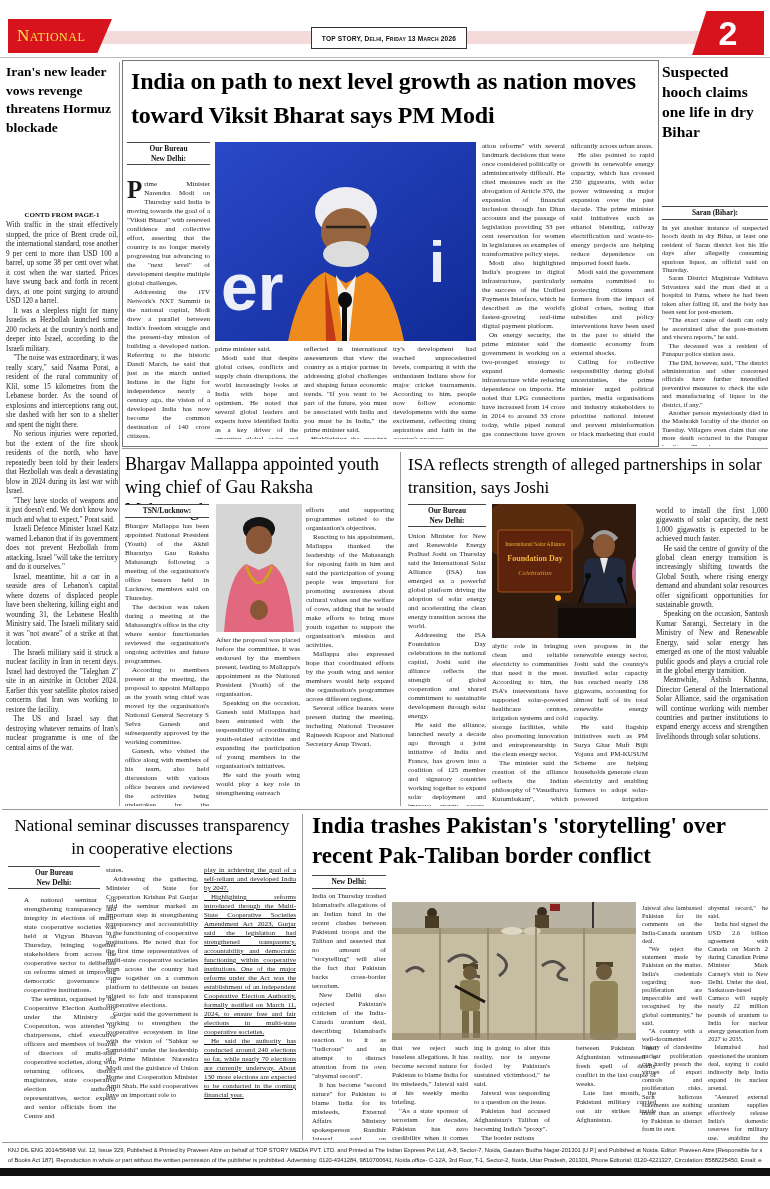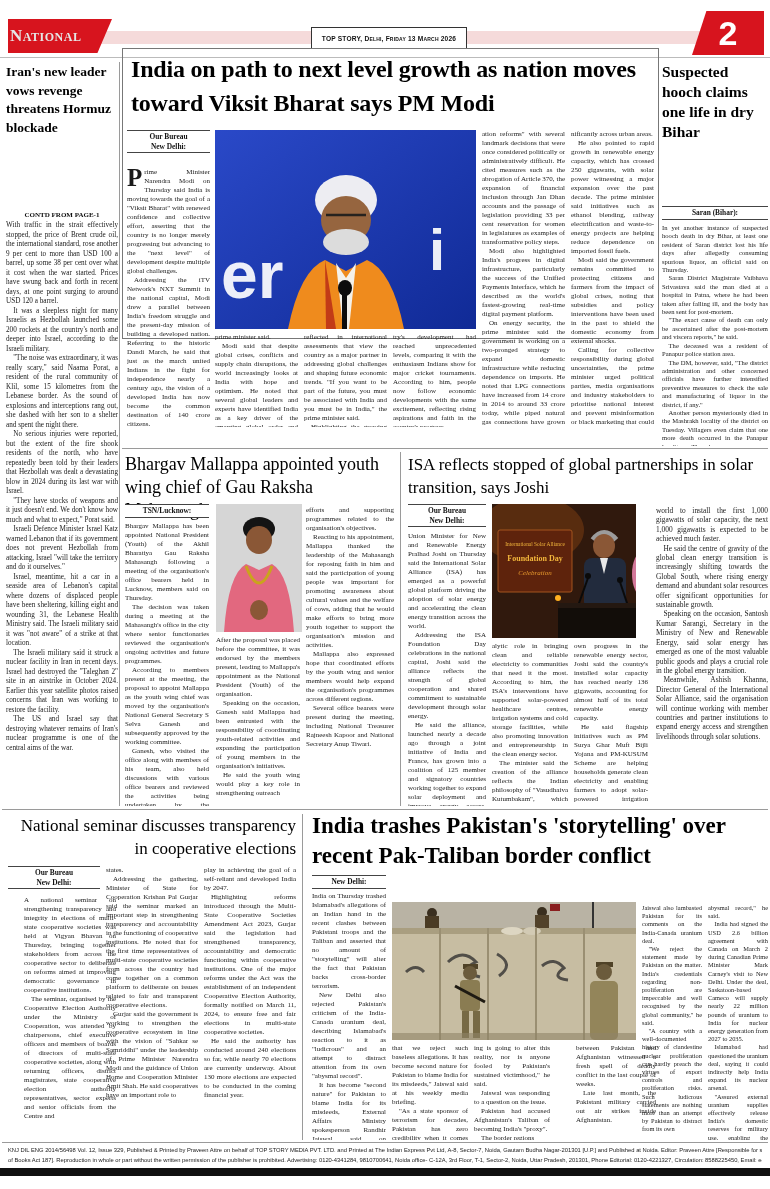--- a/index.html
+++ b/index.html
@@ -2,39 +2,39 @@
 <html><head>
 <meta charset="utf-8">
 <style>
   html,body{margin:0;padding:0;background:#fff;}
   .page{position:relative;width:770px;height:1189px;background:#fff;overflow:hidden;
         font-family:"Liberation Serif",serif;color:#111;}
   .abs{position:absolute;}
   
   .band{position:absolute;left:8px;top:31px;width:754px;height:13px;background:#f5dada;}
   .section-box{position:absolute;left:8px;top:19px;width:104px;height:34px;background:#d7141e;
-    clip-path:polygon(0 0,100% 0,86% 100%,0 100%);color:#e5e5e5;display:flex;align-items:center;
-    font-variant:small-caps;font-size:17px;font-weight:bold;padding-left:2px;box-sizing:border-box;letter-spacing:.5px;}
+    clip-path:polygon(0 0,100% 0,86% 100%,0 100%);color:#fde047;display:flex;align-items:center;
+    font-variant:small-caps;font-size:17px;font-weight:normal;padding-left:9px;box-sizing:border-box;letter-spacing:.5px;}
   .section-box::first-letter{font-size:24px;}
   .datebox{position:absolute;left:311px;top:27px;width:154px;height:20px;background:#fff;border:1px solid #333;
     display:flex;align-items:center;justify-content:center;font-family:"Liberation Sans",sans-serif;
     font-size:6.6px;font-weight:bold;font-variant:small-caps;letter-spacing:.2px;color:#111;}
   .pagenum{position:absolute;left:692px;top:11px;width:72px;height:44px;background:#d7141e;
     clip-path:polygon(20% 0,100% 0,100% 100%,0 100%);color:#fff;display:flex;align-items:center;justify-content:center;
     font-size:34px;font-weight:bold;font-family:"Liberation Sans",sans-serif;}
   .toprule{position:absolute;left:0;top:57px;width:770px;height:1px;background:#bbb;}
   
   .col{position:absolute;font-size:7px;line-height:9px;text-align:justify;white-space:pre-line;
        overflow:hidden;color:#1a1a1a;}
   .hl{position:absolute;color:#000;overflow:hidden;}
   .byline{position:absolute;text-align:center;font-weight:bold;font-size:7.4px;line-height:9.5px;
           border-top:1px solid #444;border-bottom:1px solid #444;padding:1px 0;background:#fff;}
   .dropcap{float:left;font-size:25px;line-height:20px;font-weight:bold;margin:0 2px 0 0;}
   .divider{position:absolute;background:#9a9a9a;}
-  .mainbox{position:absolute;left:122px;top:48px;width:537px;height:291px;border:1px solid #777;box-sizing:border-box;}
+  .mainbox{position:absolute;left:122px;top:60px;width:537px;height:387px;border:1px solid #777;box-sizing:border-box;}
   .photo{position:absolute;overflow:hidden;background:#888;}
   .footer-line{position:absolute;left:8px;width:754px;text-align:center;font-family:"Liberation Sans",sans-serif;
     font-size:5.8px;line-height:8px;color:#222;white-space:nowrap;overflow:hidden;}
   .blackbar{position:absolute;left:0;top:1168px;width:770px;height:8px;background:#101010;}
 </style>
 </head>
 <body>
 
 <div class="page">
 
@@ -140,21 +140,21 @@
     </svg>
   </div>
   <div class="col" style="left:306px;top:506px;width:88px;height:300px;">efforts and supporting programmes related to the organisation's objectives.
  Reacting to his appointment, Mallappa thanked the leadership of the Mahasangh for reposing faith in him and said the participation of young people was important for promoting awareness about cultural values and the welfare of cows, adding that he would make efforts to bring more youth together to support the organisation's mission and activities.
  Mallappa also expressed hope that coordinated efforts by the youth wing and senior members would help expand the organisation's programmes across different regions.
  Several office bearers were present during the meeting, including National Treasurer Rajneesh Kapoor and National Secretary Anup Tiwari.</div>
   <div class="col" style="left:216px;top:636px;width:84px;height:170px;">After the proposal was placed before the committee, it was endorsed by the members present, leading to Mallappa's appointment as the National President (Youth) of the organisation.
  Speaking on the occasion, Ganesh said Mallappa had been entrusted with the responsibility of coordinating youth-related activities and expanding the participation of young members in the organisation's initiatives.
  He said the youth wing would play a key role in strengthening outreach</div>
 
-  <div class="hl" style="left:408px;top:453px;width:358px;font-size:17px;line-height:23px;">ISA reflects stopped of global partnerships in solar transition, says Joshi</div>
+  <div class="hl" style="left:408px;top:453px;width:358px;font-size:17px;line-height:23px;">ISA reflects strength of alleged partnerships in solar transition, says Joshi</div>
   <div class="byline" style="left:408px;top:504px;width:78px;">
     <div>Our Bureau</div>
     <div>New Delhi:</div>
   </div>
   <div class="col" style="left:408px;top:532px;width:78px;height:274px;">Union Minister for New and Renewable Energy Pralhad Joshi on Thursday said the International Solar Alliance (ISA) has emerged as a powerful global platform driving the adoption of solar energy and accelerating the clean energy transition across the world.
  Addressing the ISA Foundation Day celebrations in the national capital, Joshi said the alliance reflects the strength of global cooperation and shared commitment to sustainable development through solar energy.
  He said the alliance, launched nearly a decade ago through a joint initiative of India and France, has grown into a coalition of 125 member and signatory countries working together to expand solar deployment and improve energy access, particularly in emerging and developing economies.
  Joshi said the alliance has played a cat-</div>
   <div class="photo" style="left:492px;top:504px;width:144px;height:134px;">
     <svg width="156" height="134" viewBox="0 0 156 134">
@@ -182,31 +182,31 @@
  The minister said the creation of the alliance reflects the Indian philosophy of "Vasudhaiva Kutumbakam", which emphasises global cooperation and the idea that the world is one family.
  Referring to India's</div>
   <div class="col" style="left:574px;top:642px;width:74px;height:164px;">own progress in the renewable energy sector, Joshi said the country's installed solar capacity has reached nearly 136 gigawatts, accounting for almost half of its total renewable energy capacity.
  He said flagship initiatives such as PM Surya Ghar Muft Bijli Yojana and PM-KUSUM Scheme are helping households generate clean electricity and enabling farmers to adopt solar-powered irrigation systems.
  Joshi also pointed to the rapid pace of solar expansion globally, noting that while it took nearly 25 years for the</div>
   <div class="col" style="left:656px;top:506px;width:112px;height:300px;font-size:7.4px;line-height:9.4px;">world to install the first 1,000 gigawatts of solar capacity, the next 1,000 gigawatts is expected to be achieved much faster.
  He said the centre of gravity of the global clean energy transition is increasingly shifting towards the Global South, where rising energy demand and abundant solar resources offer significant opportunities for sustainable growth.
  Speaking on the occasion, Santosh Kumar Sarangi, Secretary in the Ministry of New and Renewable Energy, said solar energy has emerged as one of the most valuable public goods and plays a crucial role in the global energy transition.
  Meanwhile, Ashish Khanna, Director General of the International Solar Alliance, said the organisation will continue working with member countries and partner institutions to expand energy access and strengthen livelihoods through solar solutions.</div>
 
-  <div class="hl" style="left:8px;top:814px;width:288px;font-size:17px;line-height:23px;text-align:right;">National seminar discusses transparency in cooperative elections</div>
+  <div class="hl" style="left:8px;top:814px;width:288px;font-size:17px;line-height:23px;text-align:center;">National seminar discusses transparency in cooperative elections</div>
   <div class="byline" style="left:8px;top:866px;width:92px;">
     <div>Our Bureau</div>
     <div>New Delhi:</div>
   </div>
   <div class="col" style="left:24px;top:896px;width:92px;height:244px;">A national seminar on strengthening transparency and integrity in elections of multi-state cooperative societies was held at Vigyan Bhavan on Thursday, bringing together stakeholders from across the cooperative sector to deliberate on reforms aimed at improving democratic governance in cooperative institutions.
  The seminar, organised by the Cooperative Election Authority under the Ministry of Cooperation, was attended by chairpersons, chief executive officers and members of boards of directors of multi-state cooperative societies, along with returning officers, district magistrates, state cooperative election authority representatives, sector experts and senior officials from the Centre and</div>
   <div class="col" style="left:106px;top:866px;width:92px;height:274px;">states.
  Addressing the gathering, Minister of State for Cooperation Krishan Pal Gurjar said the seminar marked an important step in strengthening transparency and accountability in the functioning of cooperative institutions. He noted that for the first time representatives of multi-state cooperative societies from across the country had come together on a common platform to deliberate on issues related to fair and transparent cooperative elections.
  Gurjar said the government is working to strengthen the cooperative ecosystem in line with the vision of "Sahkar se Samriddhi" under the leadership of Prime Minister Narendra Modi and the guidance of Union Home and Cooperation Minister Amit Shah. He said cooperatives have an important role to</div>
-  <div class="col" style="left:204px;top:866px;width:92px;height:274px;">play in achieving the goal of a self-reliant and developed India by 2047.
+  <div class="col" style="left:204px;top:866px;width:92px;height:274px;text-decoration:underline;">play in achieving the goal of a self-reliant and developed India by 2047.
  Highlighting reforms introduced through the Multi-State Cooperative Societies Amendment Act 2023, Gurjar said the legislation had strengthened transparency, accountability and democratic functioning within cooperative institutions. One of the major reforms under the Act was the establishment of an independent Cooperative Election Authority, formally notified on March 11, 2024, to ensure free and fair elections in multi-state cooperative societies.
  He said the authority has conducted around 240 elections so far, while nearly 70 elections are currently underway. About 130 more elections are expected to be conducted in the coming financial year.</div>
 
   <div class="hl" style="left:312px;top:811px;width:454px;font-size:23px;line-height:30px;font-weight:bold;">India trashes Pakistan's 'storytelling' over recent Pak-Taliban border conflict</div>
   <div class="byline" style="left:312px;top:875px;width:74px;">New Delhi:</div>
   <div class="col" style="left:312px;top:892px;width:74px;height:248px;">India on Thursday trashed Islamabad's allegations of an Indian hand in the recent clashes between Pakistani troops and the Taliban and asserted that no amount of "storytelling" will alter the fact that Pakistan backs cross-border terrorism.
  New Delhi also rejected Pakistan's criticism of the India-Canada uranium deal, describing Islamabad's reaction to it as "ludicrous" and an attempt to distract attention from its own "abysmal record".
  It has become "second nature" for Pakistan to blame India for its misdeeds, External Affairs Ministry spokesperson Randhir Jaiswal said on Islamabad's allegations relating to the Pakistan-Taliban border conflict.
  "I would like to say</div>
   <div class="photo" style="left:392px;top:902px;width:244px;height:138px;">

